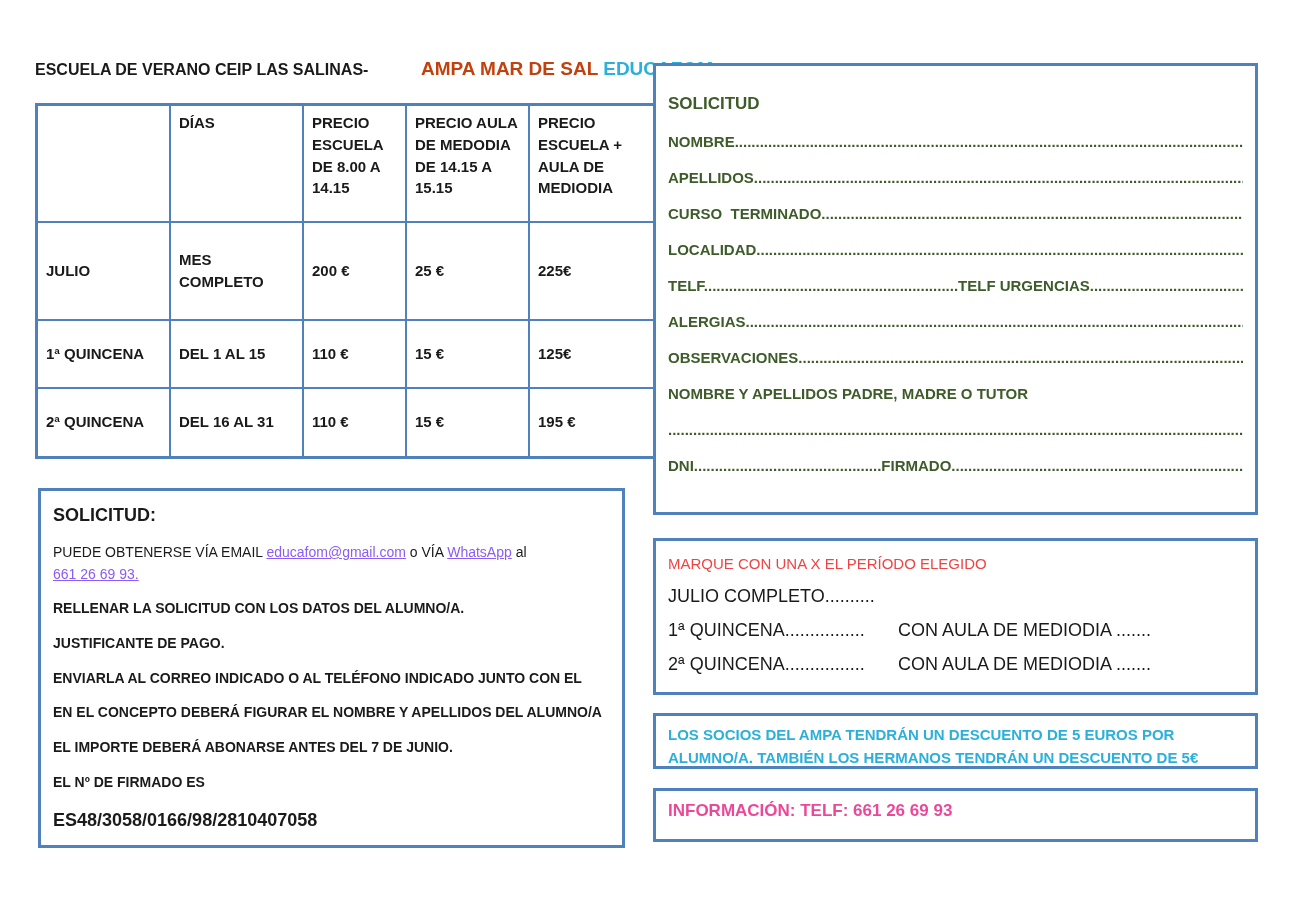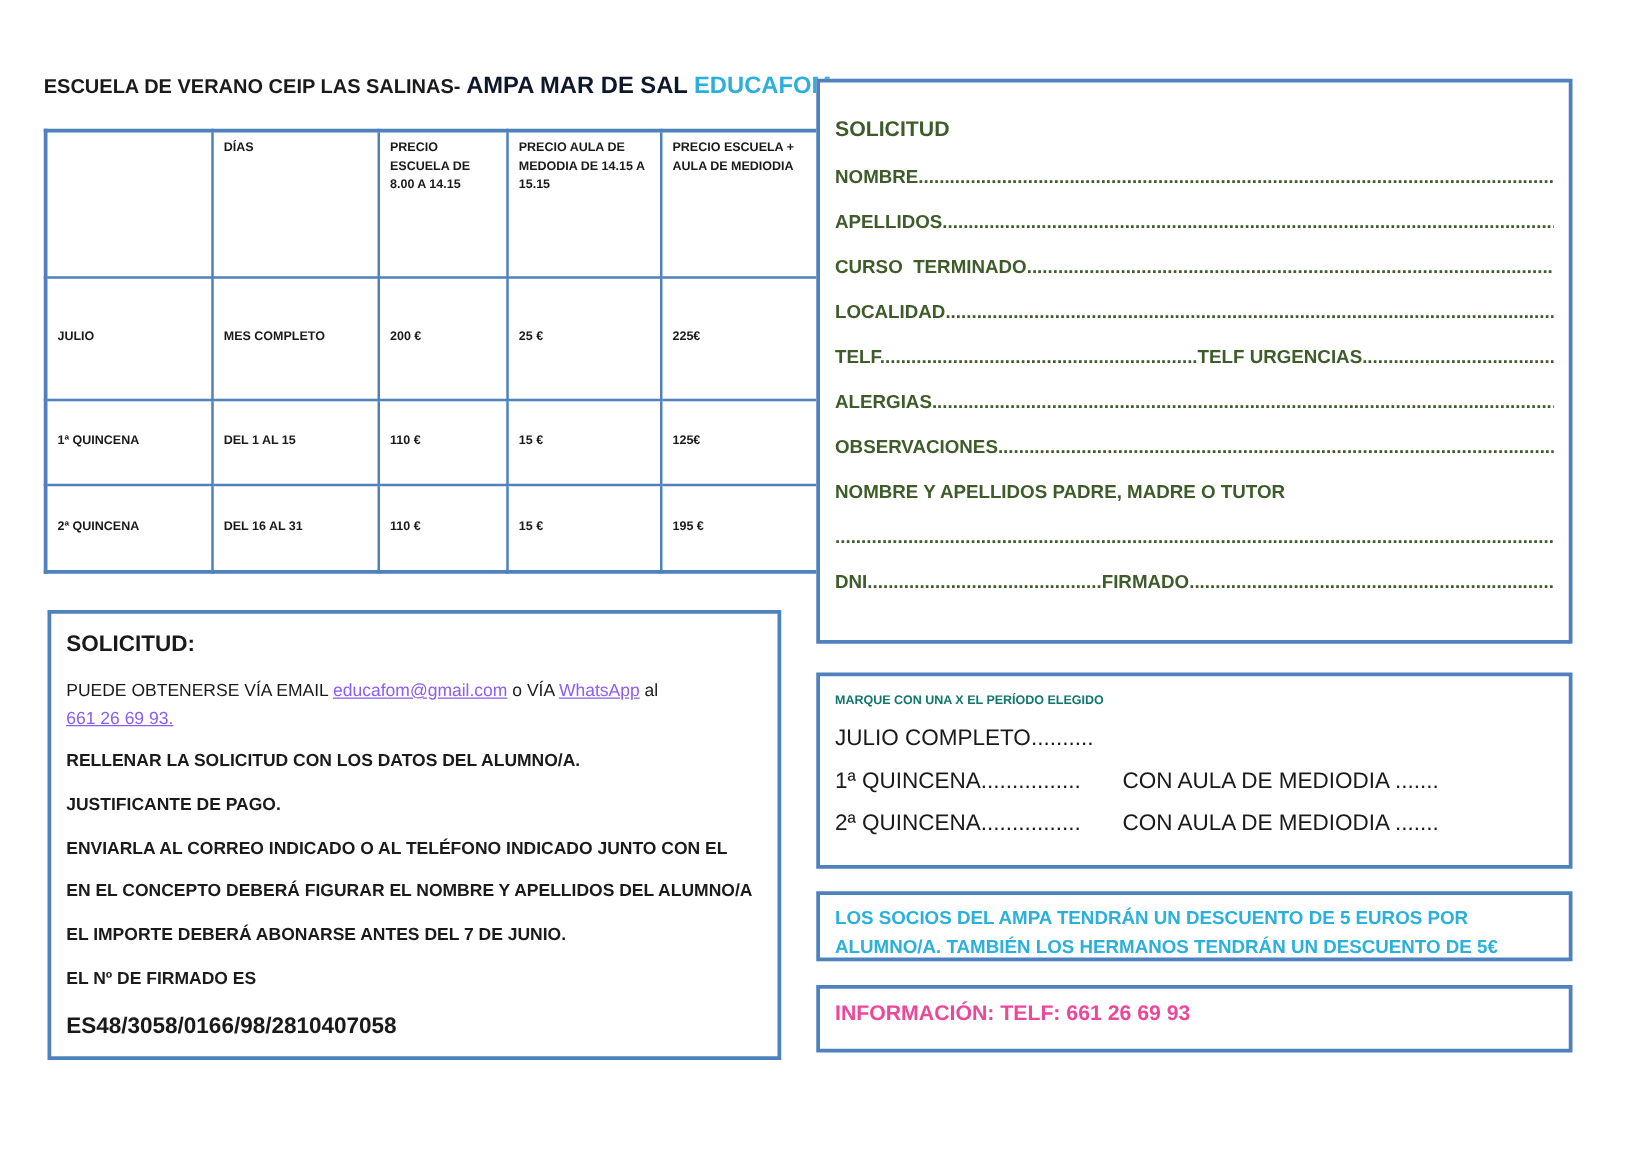--- a/index.html
+++ b/index.html
@@ -4,31 +4,31 @@
 <style>
   html,body{margin:0;padding:0;background:#ffffff;}
   body{
     width:1300px;height:919px;position:relative;overflow:hidden;
     font-family:"Liberation Sans","DejaVu Sans",sans-serif;
     color:#1a1a1a;
   }
   
   .doc-title{position:absolute;left:35px;top:58px;white-space:nowrap;font-weight:bold;}
   .t-black{font-size:16px;color:#1a1a1a;}
-  .t-red{font-size:19px;color:#0f172a;}
+  .t-red{font-size:19px;color:#c2410c;margin-left:48px;}
   .t-cyan{font-size:19px;color:#2bb0dc;}
 
   
   table.price{
     position:absolute;left:35px;top:103px;border-collapse:collapse;table-layout:fixed;
     width:585px;
   }
   table.price{border:3px solid #4f81bd;}
   table.price td{
-    border:2px solid #4f81bd;padding:6px 8px;font-size:10px;font-weight:bold;
+    border:2px solid #4f81bd;padding:6px 8px;font-size:15px;font-weight:bold;
     color:#1a1a1a;line-height:1.45;vertical-align:middle;text-align:left;
     overflow:hidden;
   }
   table.price tr.hdr td{vertical-align:top;}
   td.c0{width:115px;} td.c1{width:115px;} td.c2{width:85px;} td.c3{width:105px;} td.c4{width:115px;}
   tr.hdr{height:117px;} tr.r0{height:98px;} tr.r1{height:68px;} tr.r2{height:70px;}
   td.center{text-align:center;}
 
   
   .bluebox{position:absolute;border:3px solid #4f81bd;background:#ffffff;box-sizing:border-box;}
@@ -44,21 +44,21 @@
   
   .reqform{left:653px;top:63px;width:605px;height:452px;padding:28px 12px 0 12px;color:#3e5b2a;}
   .reqform .hd{font-size:17px;font-weight:bold;margin:0 0 18px 0;}
   .reqform .field{
     font-size:15px;font-weight:bold;line-height:20px;margin:0 0 16px 0;
     white-space:pre;overflow:hidden;
   }
 
   
   .marque{left:653px;top:538px;width:605px;height:157px;padding:14px 12px 0 12px;}
-  .marque .hd{font-size:10px;font-weight:bold;margin:0 0 14px 0;color:#0f766e;}
+  .marque .hd{font-size:15px;font-weight:normal;margin:0 0 14px 0;color:#ef4444;}
   .marque .row{display:flex;font-size:18px;font-weight:normal;margin:0 0 13px 0;color:#1a1a1a;}
   .marque .row .l{width:230px;white-space:pre;overflow:hidden;}
   .marque .row .r{flex:1;white-space:pre;overflow:hidden;}
 
   
   .discount{left:653px;top:713px;width:605px;height:56px;padding:7px 12px 0 12px;}
   .discount .txt{color:#2bb0dc;font-size:15px;font-weight:bold;line-height:1.55;}
 
   
   .info{left:653px;top:788px;width:605px;height:54px;padding:10px 12px 0 12px;}

